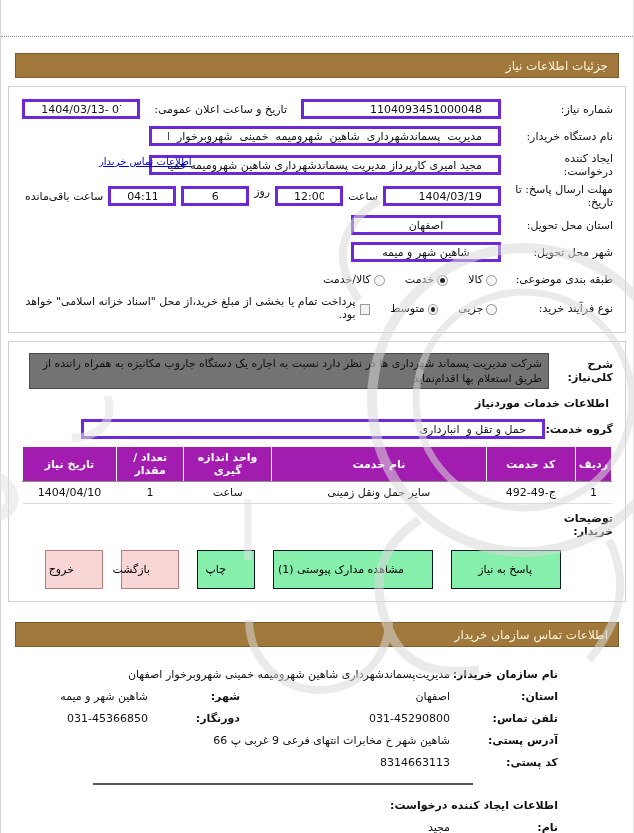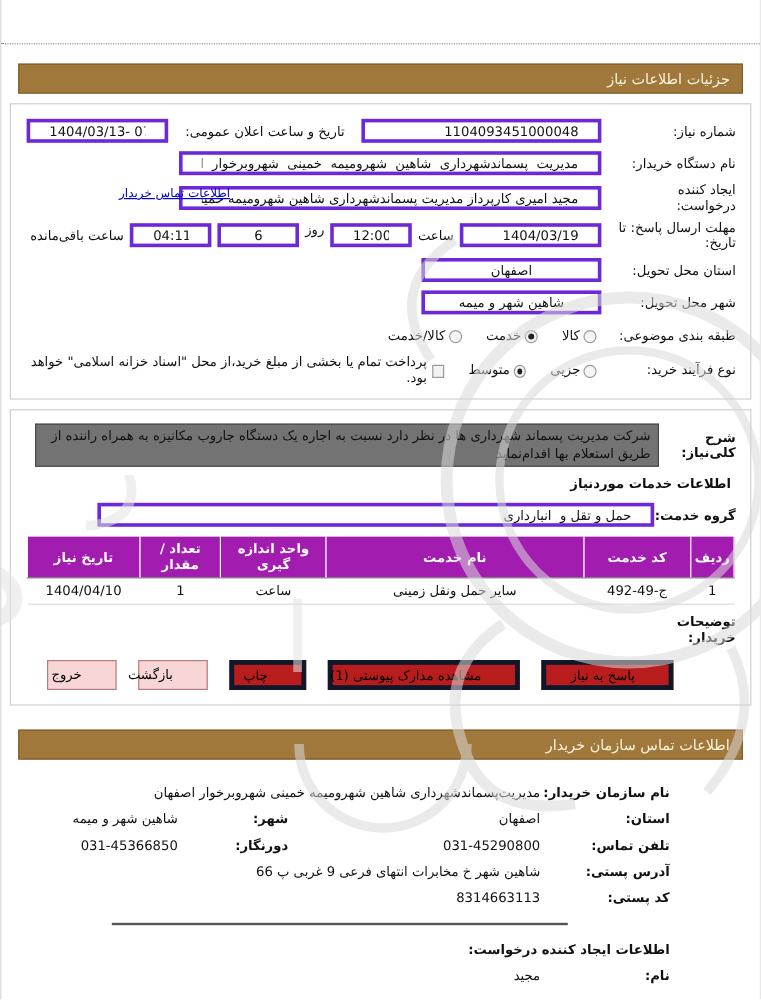--- a/index.html
+++ b/index.html
@@ -43,24 +43,24 @@
   .sect-title { margin:8px 12px; font-weight:bold; }
   table.svc { border-collapse:collapse; width:590px; margin:6px auto 8px auto; }
   table.svc th {
     background:#a21caf; color:#fff; font-weight:bold; font-size:11px;
     border:1px solid #fff; border-bottom:1px solid #8f8f8f; padding:4px 3px;
   }
   table.svc td { background:#fff; border-bottom:1px solid #dcdcdc; padding:4px 3px; text-align:center; }
   .col-idx{width:36px}.col-code{width:92px}.col-name{width:230px}.col-unit{width:92px}.col-qty{width:70px}.col-date{width:96px}
   .btns { display:flex; align-items:center; margin:12px 60px 6px 70px; gap:18px; }
   .btn {
-    height:25px; line-height:19px; padding:0 28px; font-size:11px;
+    height:39px; line-height:19px; padding:0 28px; font-size:11px;
     font-family:"DejaVu Sans", sans-serif; cursor:pointer; white-space:nowrap;
   }
-  .btn.green { background:#b91c1c; border:4px solid #0f172a; }
+  .btn.green { background:#86efac; border:1px solid #0f172a; }
   .btn.pink { background:#f8d6d6; border:1px solid #b97b7b; }
   .contact { padding:4px 75px 0 10px; }
   .crow { display:flex; align-items:center; margin:9px 0; }
   .clbl { width:108px; font-weight:bold; flex-shrink:0; }
   .cval { margin-left:10px; }
   .cval2lbl { width:92px; font-weight:bold; flex-shrink:0; margin-right:60px; }
   .pairval { width:140px; }
   .sep { border:0; border-top:2px solid #555; margin:14px 85px 10px 82px; }
   .raised { position:relative; top:-5px; }
   .watermark { position:absolute; inset:0; z-index:4; pointer-events:none; opacity:0.55; }

